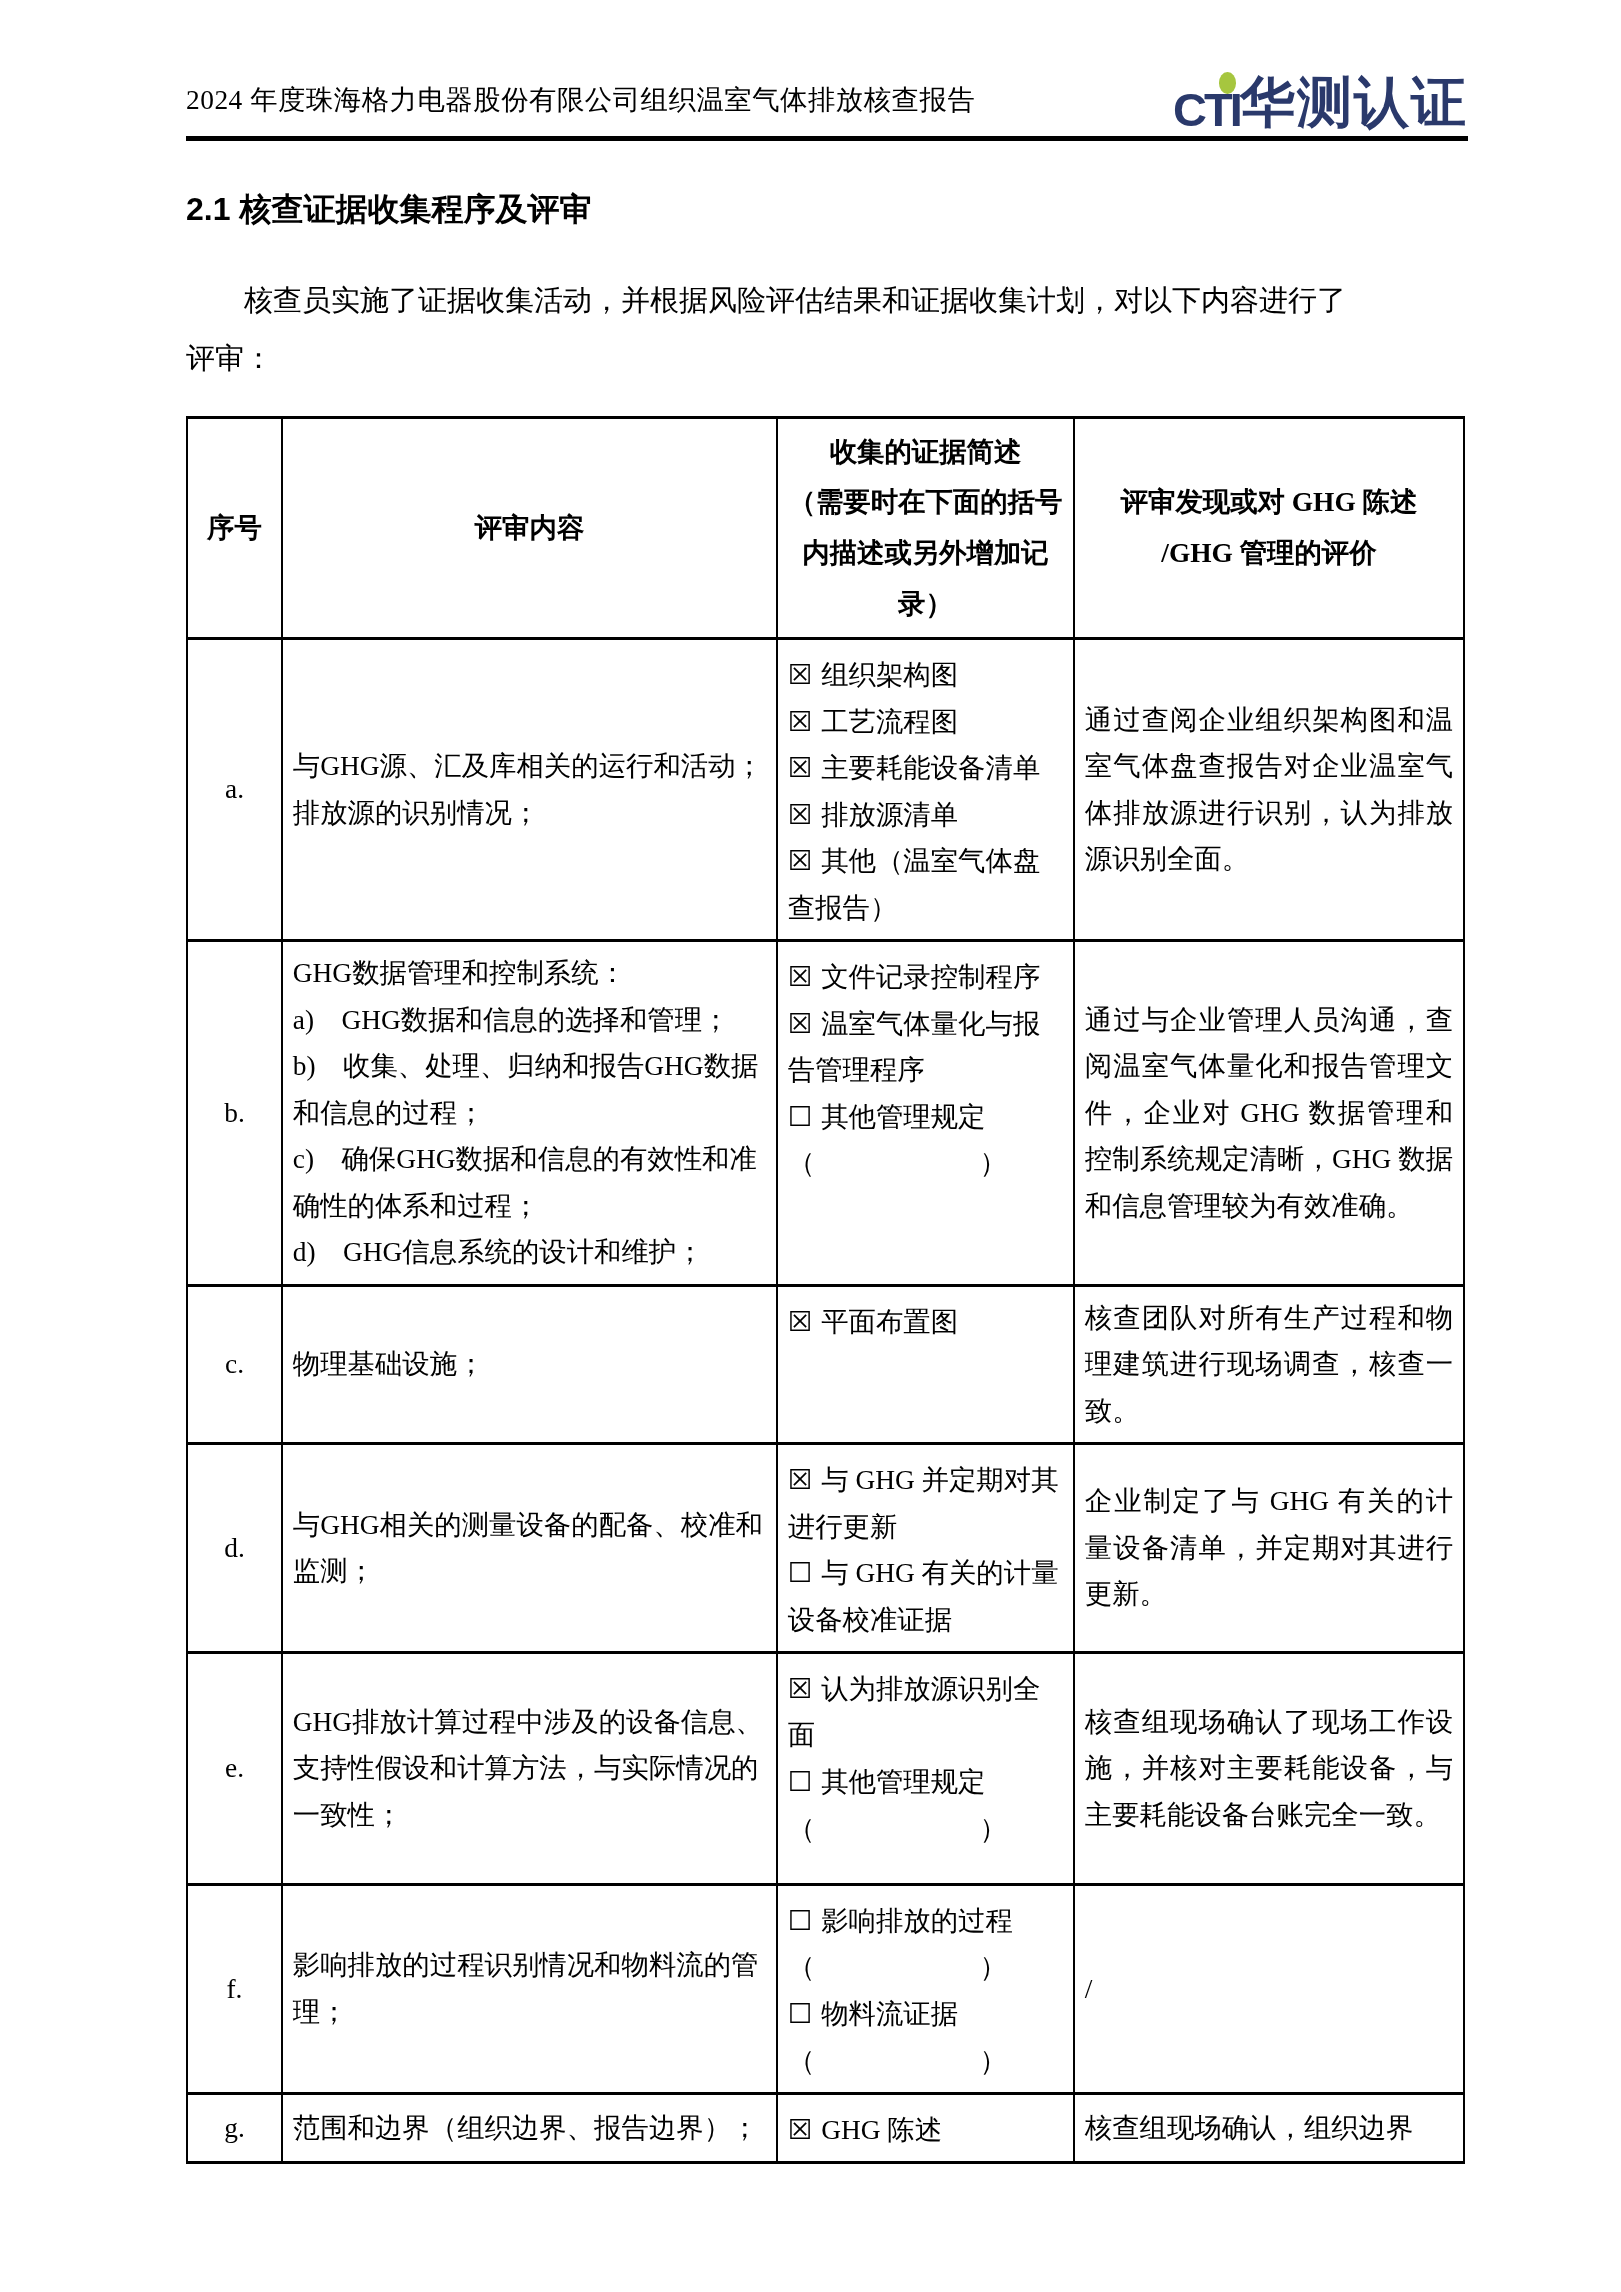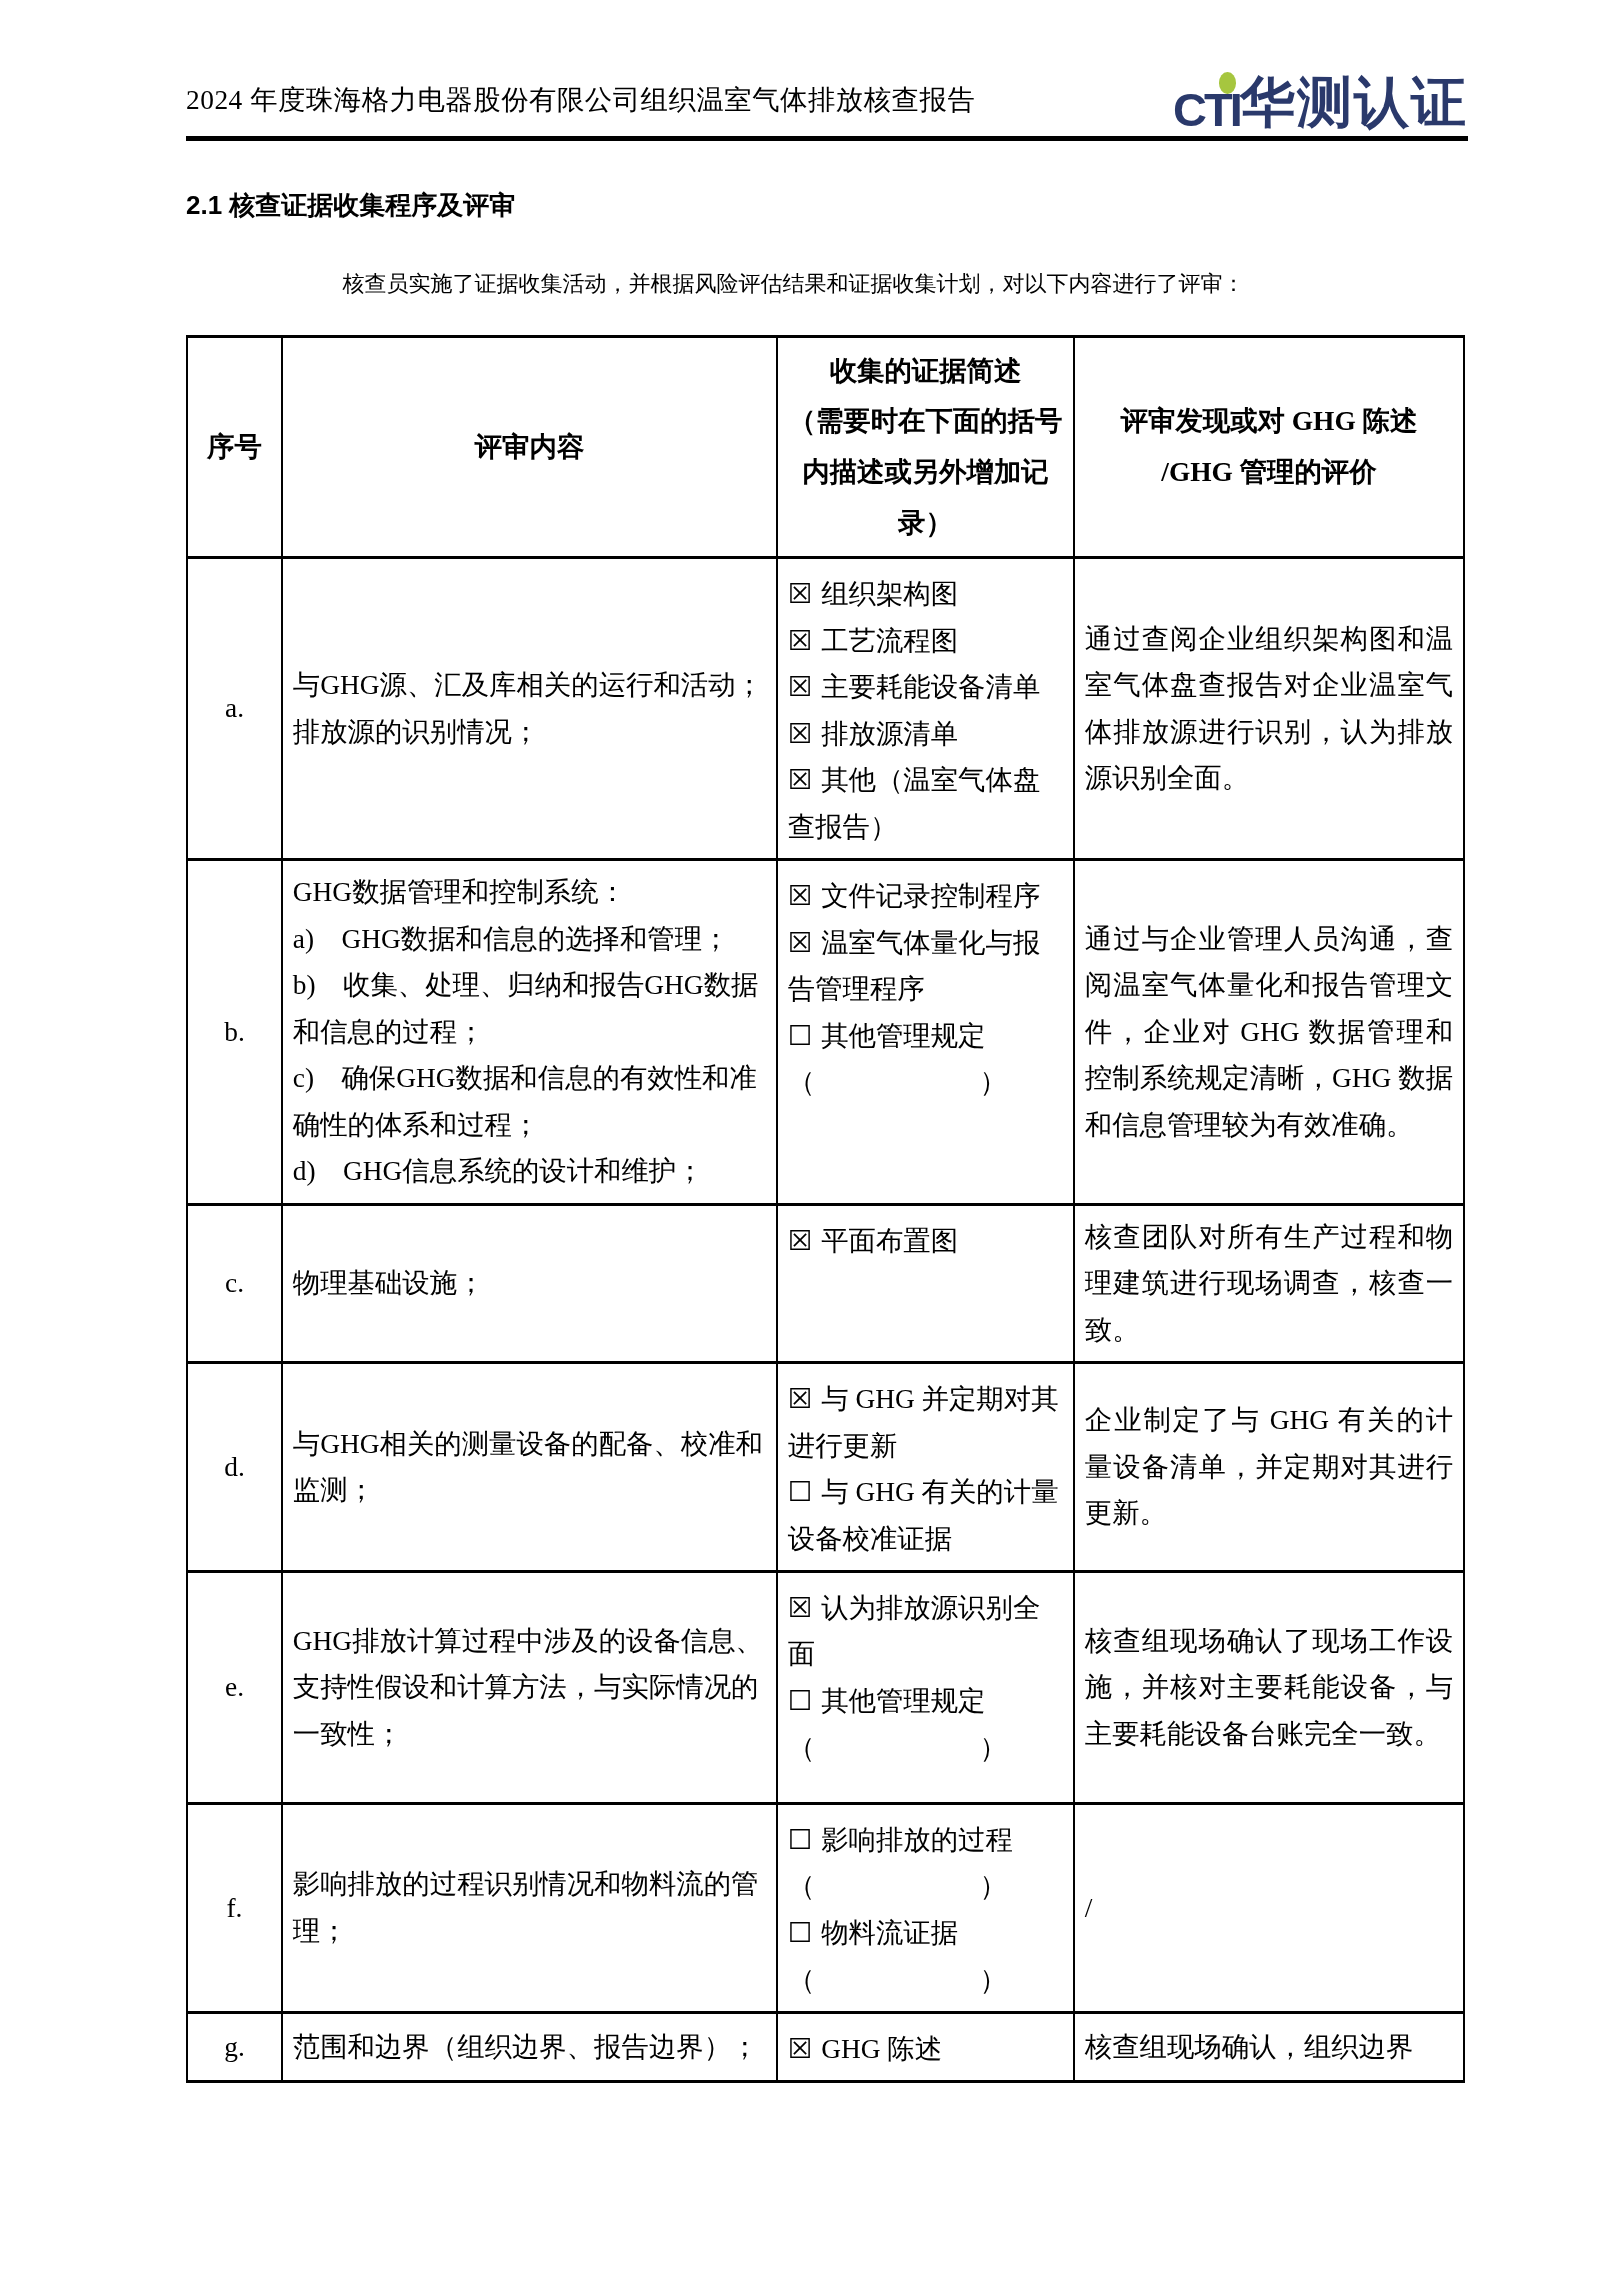--- a/index.html
+++ b/index.html
@@ -18,24 +18,24 @@
               letter-spacing:-2.9px; }
   .logo-dot { position:absolute; top:-17.6px; right:3.9px; width:16.7px; height:21.6px;
               border-radius:50%; }
   .logo-cn { font-weight:bold; font-size:55px; line-height:1; margin-left:0;
              letter-spacing:2px;text-align:right; }
   .hdr-rule { height:4.9px; margin-top:2px; }
   
   h1 { font-family:"Liberation Sans", sans-serif; font-size:39px; font-weight:bold;
        margin:69px 0 0 0; }
   h1 .h1-num { margin-right:29px; }
-  h2 { font-family:"Liberation Sans", sans-serif; font-size:26px; font-weight:bold;
+  h2 { font-family:"Liberation Sans", sans-serif; font-size:32px; font-weight:bold;
        margin:47px 0 0 0; }
-  .intro { font-size:22px; line-height:2.0; width:1171px; text-indent:2em;
-           margin:39px 0 0 0;text-align:center; }
+  .intro { font-size:29px; line-height:2.0; width:1171px; text-indent:2em;
+           margin:39px 0 0 0; }
   
   table.review { border-collapse:collapse; table-layout:fixed; width:1277px;
                  margin-top:29px; font-size:27.4px; }
   col.c1 { width:95px; } col.c2 { width:495px; } col.c3 { width:297px; } col.c4 { width:390px; }
   th, td { border-left:2px solid #000; border-right:2px solid #000;
            border-top:3.9px solid #000; border-bottom:3.9px solid #000;
            box-sizing:border-box; }
   th { font-weight:bold; text-align:center; vertical-align:middle;
        padding:7.8px 5.9px; line-height:1.85; white-space:pre-line; }
   thead tr { height:165px; }

